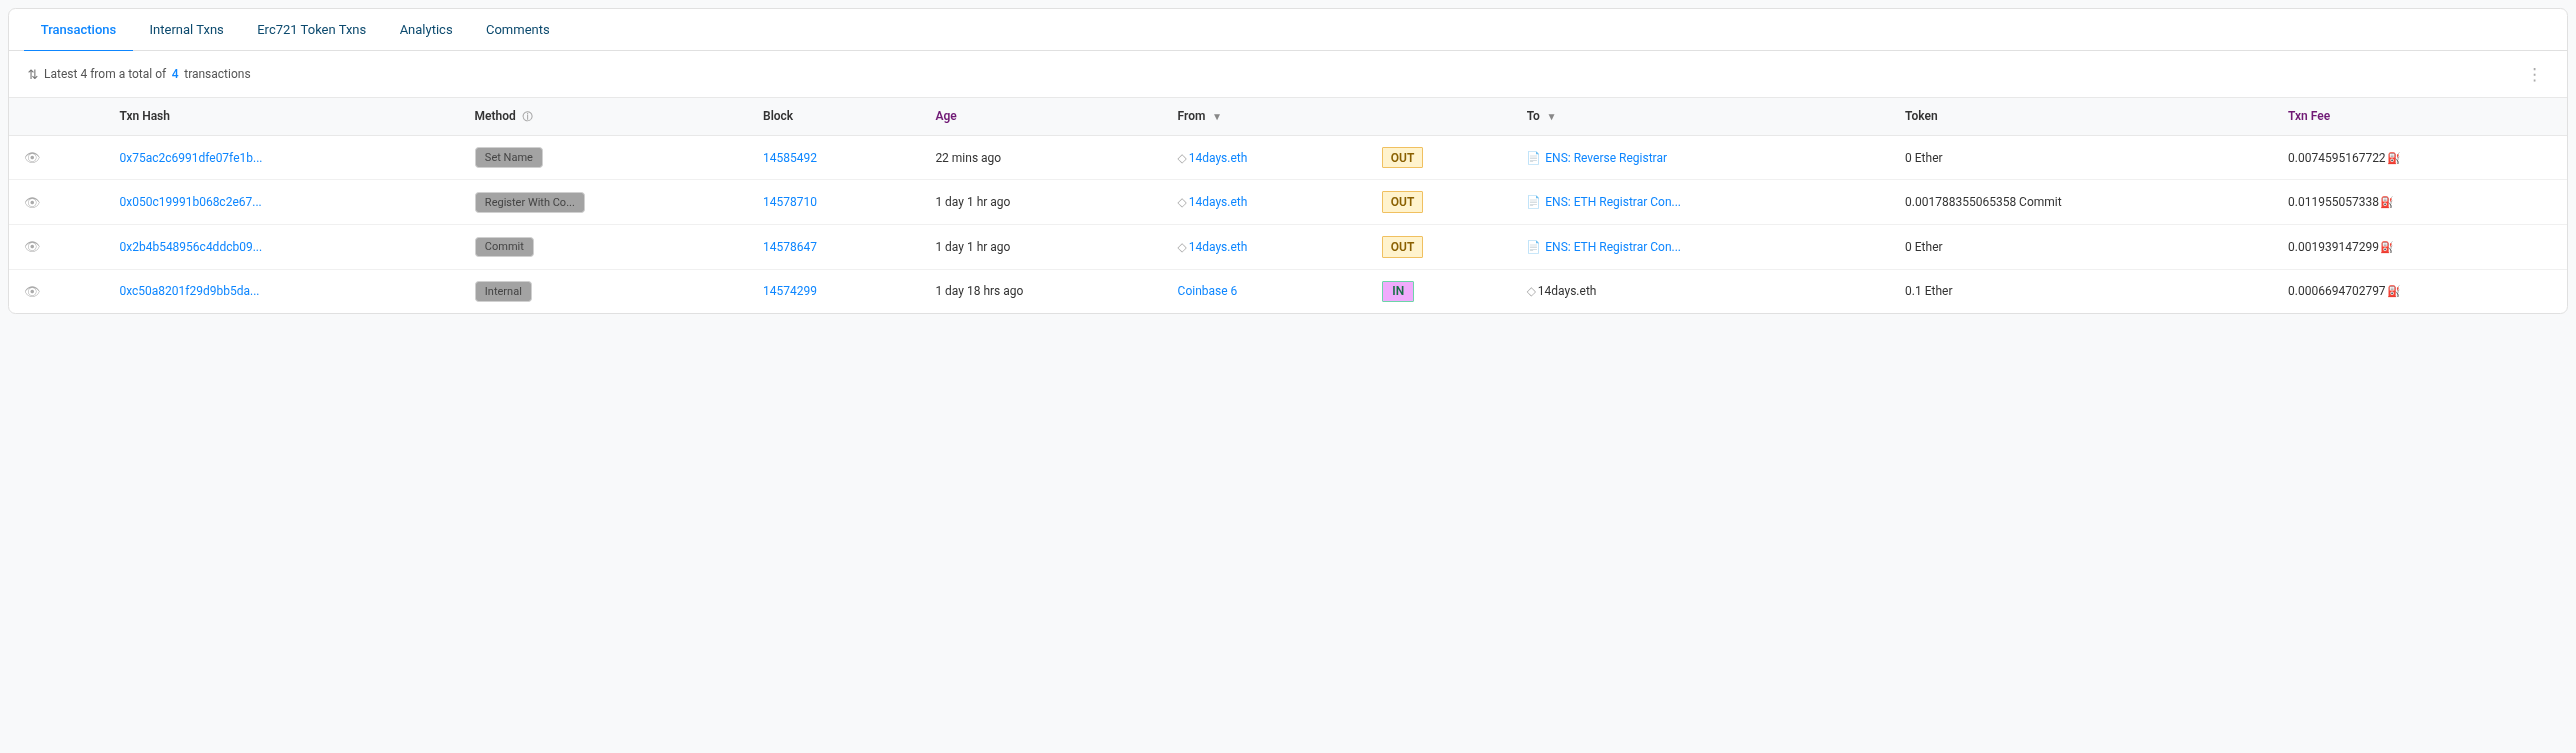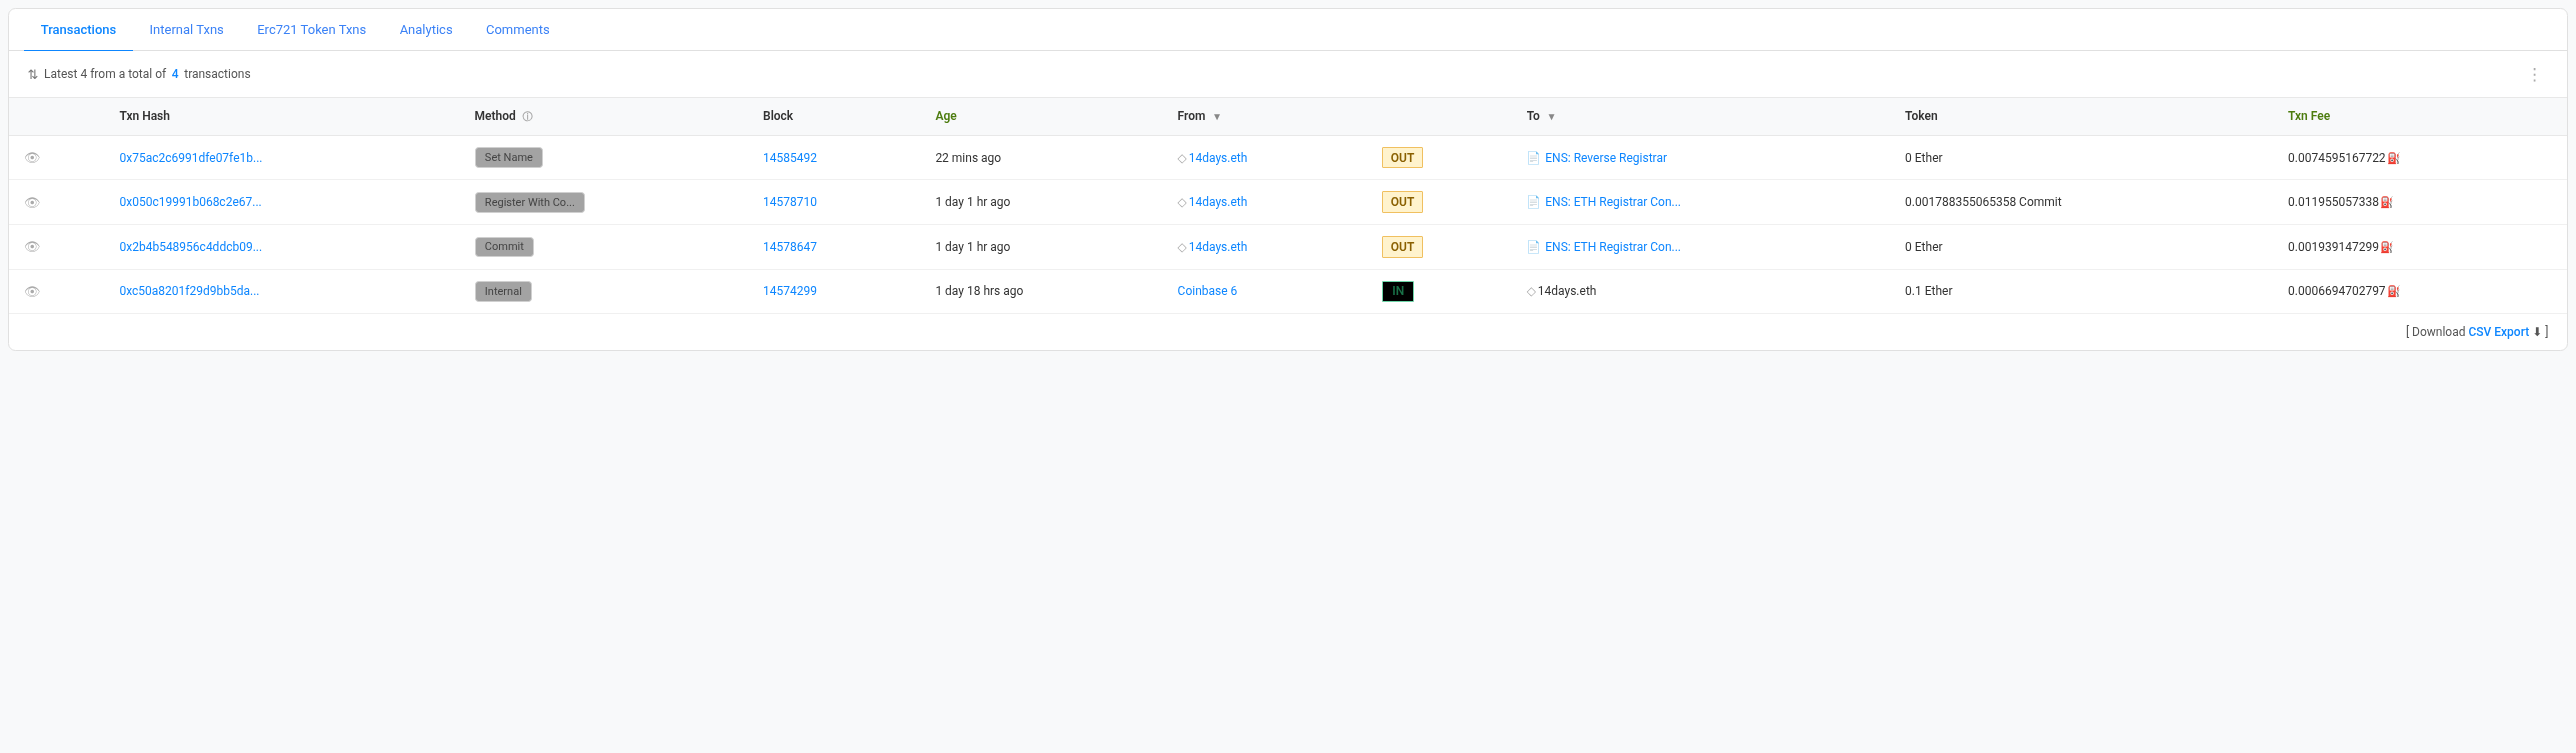--- a/index.html
+++ b/index.html
@@ -19,21 +19,21 @@
     .tabs {
       display: flex;
       border-bottom: 0.9px solid #e0e0e0;
       padding: 0 15px;
       gap: 0;
     }
     .tab {
       padding: 13px 16.7px;
       font-size: 13px;
       cursor: pointer;
-      color: #3b82f6;
+      color: #0c4a6e;
       border-bottom: 1.9px solid transparent;
       margin-bottom: -0.9px;
       white-space: nowrap;
     }
     .tab.active {
       color: #0d86ff;
       border-bottom-color: #0d86ff;
       font-weight: 500;
     }
     .toolbar {
@@ -78,21 +78,21 @@
     }
     th {
       padding: 11px 15px;
       text-align: left;
       font-weight: 600;
       font-size: 12px;
       color: #333;
       white-space: nowrap;
     }
     th.blue {
-      color: #4d7c0f;
+      color: #701a75;
     }
     td {
       padding: 11px 15px;
       border-bottom: 0.9px solid #f0f0f0;
       font-size: 12px;
       vertical-align: middle;
       white-space: nowrap;
     }
     tr:last-child td {
       border-bottom: none;
@@ -124,21 +124,21 @@
       font-weight: 600;
       text-align: center;
       min-width: 32px;
     }
     .direction-badge.out {
       background: #fff3cd;
       color: #8a6001;
       border: 0.9px solid #f0c060;
     }
     .direction-badge.in {
-      background: #000000;
+      background: #f0abfc;
       color: #197047;
       border: 0.9px solid #6dd5a8;
     }
     .diamond-icon {
       color: #aaa;
       margin-right: 1.9px;
     }
     .doc-icon {
       color: #aaa;
       margin-right: 3.7px;
@@ -330,19 +330,14 @@
       </td>
       <td>0.1 Ether</td>
       <td>
         0.0006694702797<span class="green-dot">⛽</span>
       </td>
     </tr>
         </tbody>
     </table>
   </div>
 
-  <div class="footer">
-    <span>[ Download</span>
-    &nbsp;<a class="csv-link">CSV Export</a>&nbsp;
-    <span>⬇ ]</span>
-  </div>
 </div>
 
 
 </body></html>

